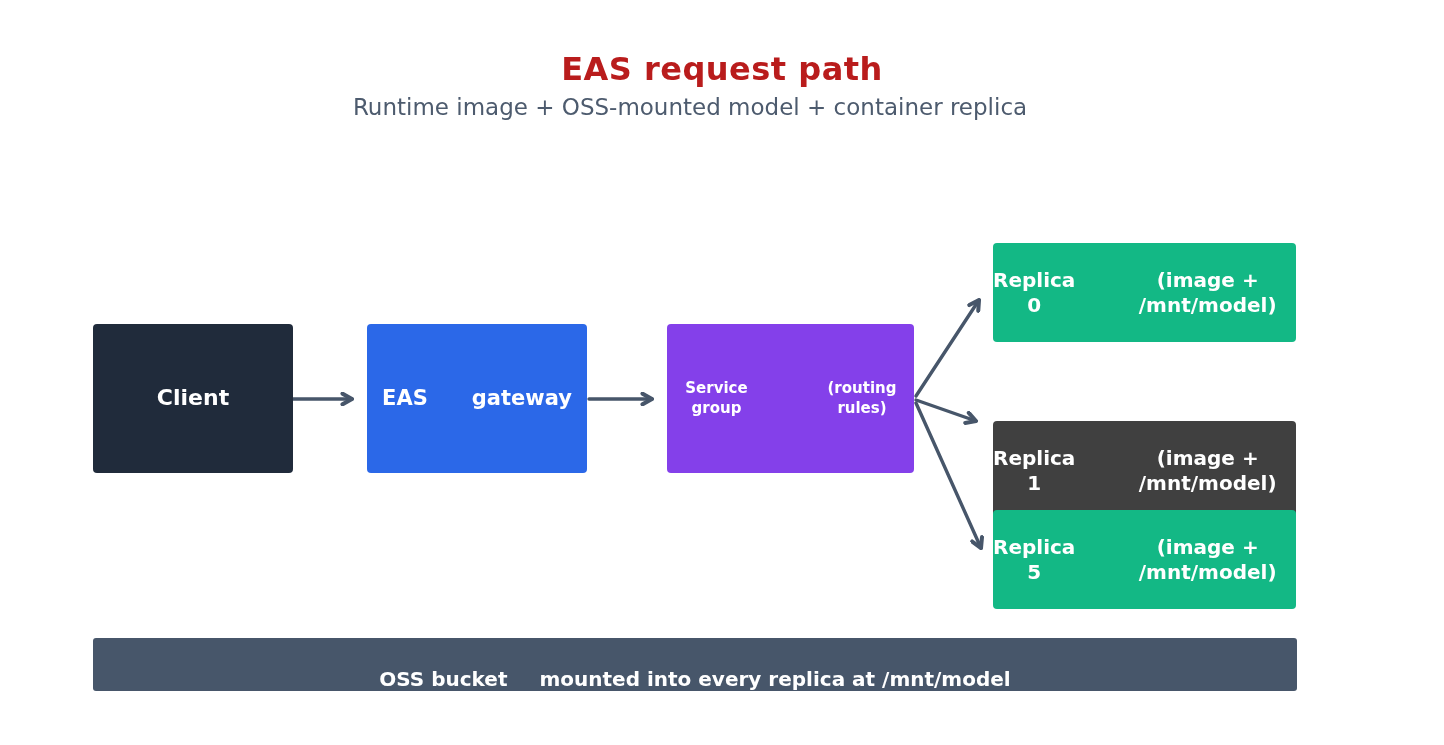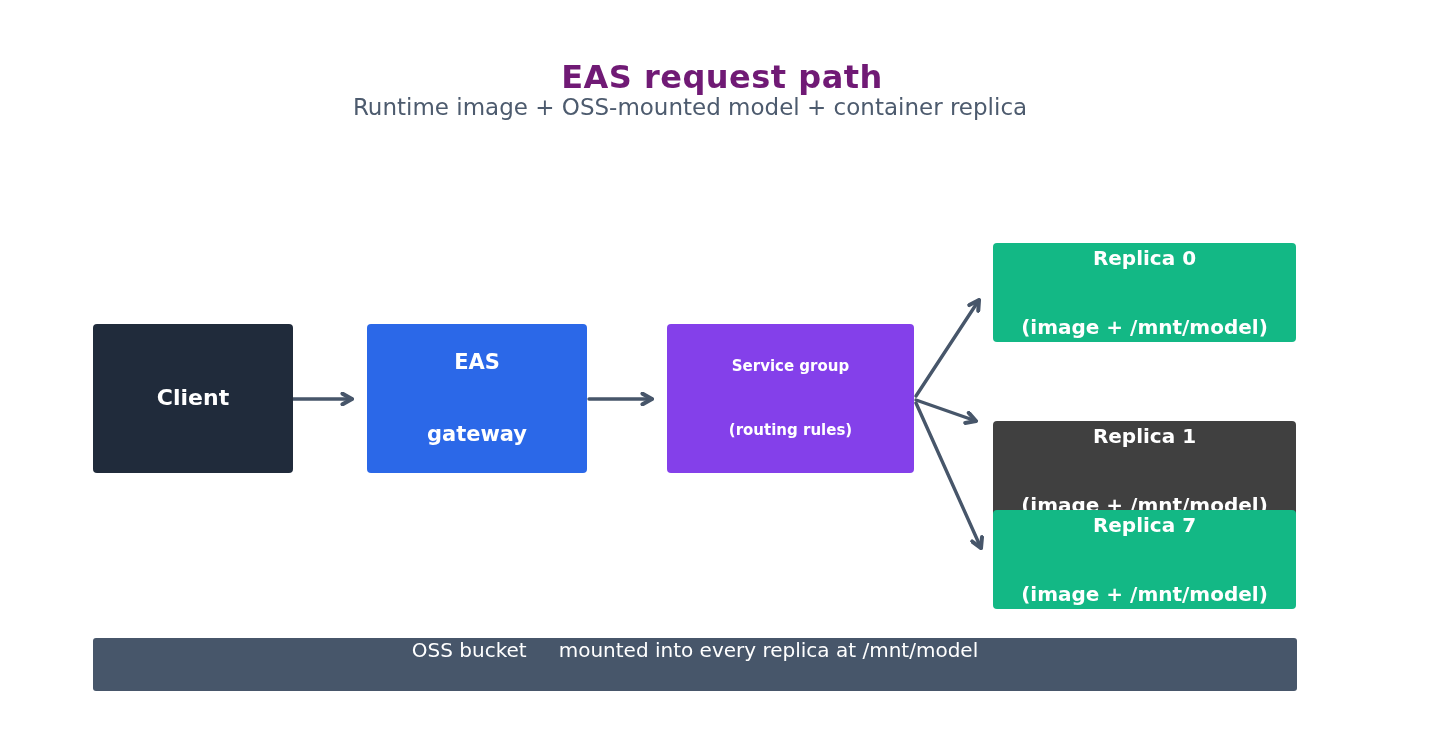--- a/index.html
+++ b/index.html
@@ -16,38 +16,37 @@
     overflow: hidden;
   }
   .title {
     position: absolute;
     left: 0;
     top: 50px;
     width: 1444px;
     text-align: center;
     font-size: 32px;
     font-weight: bold;
-    color: #701a75;
+    color: #b91c1c;
     letter-spacing: 0.5px;
-    margin-top: 8px;
   }
   .subtitle {
     position: absolute;
     left: 0;
     top: 94px;
     width: 1380px;
     text-align: center;
     font-size: 23px;
     font-weight: normal;
     color: #4d5b6e;
   }
   .node {
     position: absolute;
     display: flex;
-    flex-direction: column;
+    flex-direction: row;
     align-items: center;
     justify-content: center;
     border-radius: 4px;
     color: #ffffff;
     font-weight: bold;
     text-align: center;
     line-height: 1.3;
     gap: 44px;
   }
   .node-client   { left: 93px;  top: 324px; width: 200px; height: 149px; font-size: 22px; }
@@ -72,25 +71,25 @@
     stroke-linecap: round;
   }
   .footer-bar {
     position: absolute;
     left: 93px;
     top: 638px;
     width: 1204px;
     height: 53px;
     border-radius: 3px;
     display: flex;
-    align-items: flex-start;
+    align-items: flex-end;
     justify-content: center;
     color: #ffffff;
     font-size: 20px;
-    font-weight: normal;
+    font-weight: bold;
   }
   .footer-bar .seg { white-space: nowrap; }
   .footer-bar .gap-small { margin-left: 20px; }
   .footer-bar .gap-large { margin-left: 32px; }
 </style>
 </head>
 <body>
 
 <div class="canvas">
 
@@ -128,21 +127,21 @@
     <div>Replica 0</div>
     <div>(image + /mnt/model)</div>
   </div>
 
   <div class="node node-replica node-replica-1" style="background: #404040; margin-top: 44px;">
     <div>Replica 1</div>
     <div>(image + /mnt/model)</div>
   </div>
 
   <div class="node node-replica node-replica-2" style="background: rgb(19, 184, 133);">
-    <div>Replica 7</div>
+    <div>Replica 5</div>
     <div>(image + /mnt/model)</div>
   </div>
 
   <div class="footer-bar" style="background: rgb(71, 86, 106);">
     <span class="seg">OSS bucket</span>
     <span class="seg gap-large">mounted into every replica at /mnt/model</span>
   </div>
 
 </div>
 

